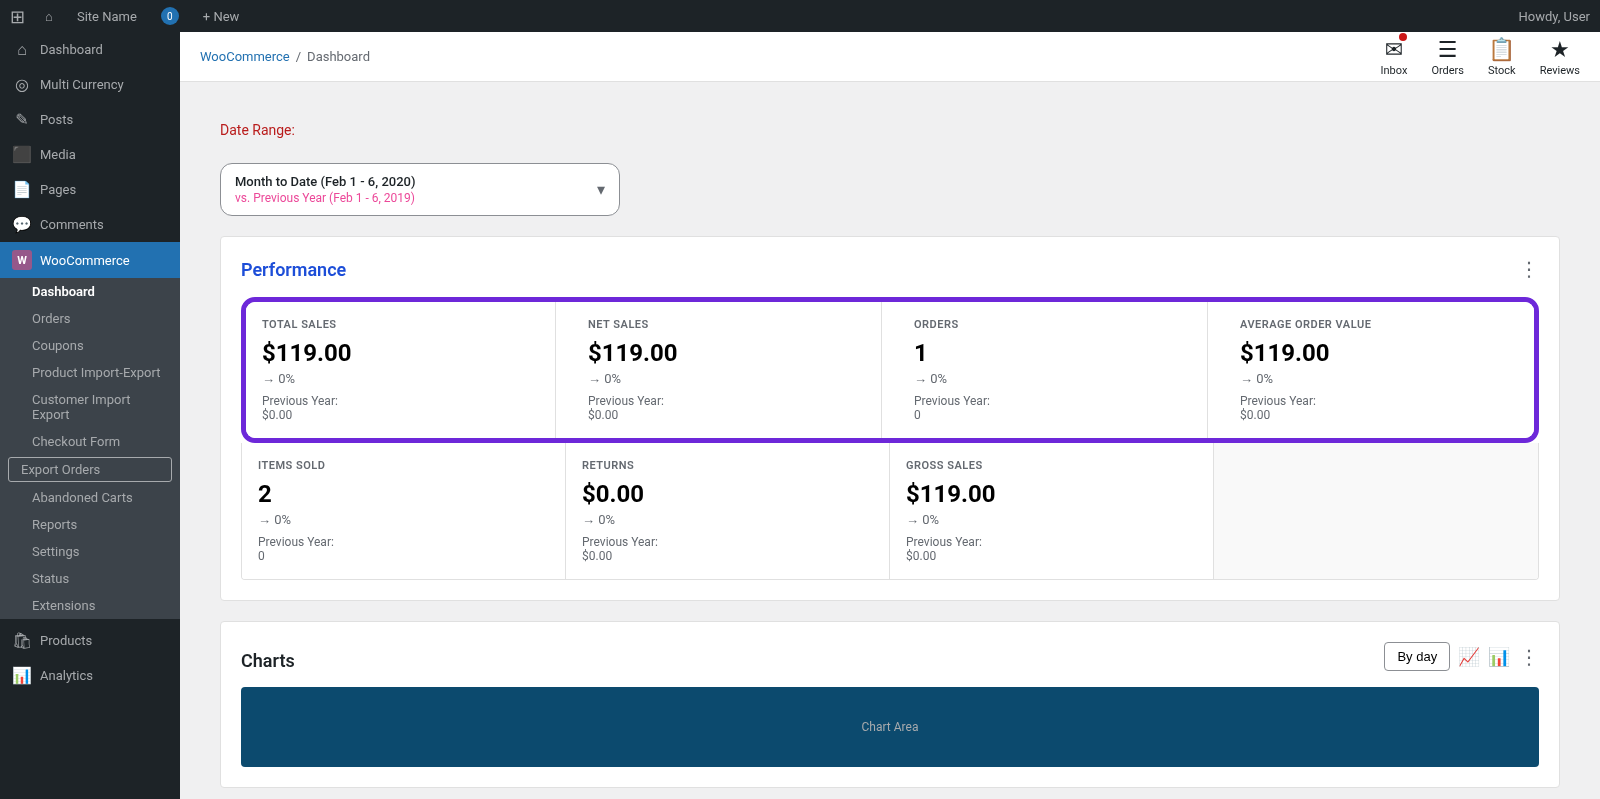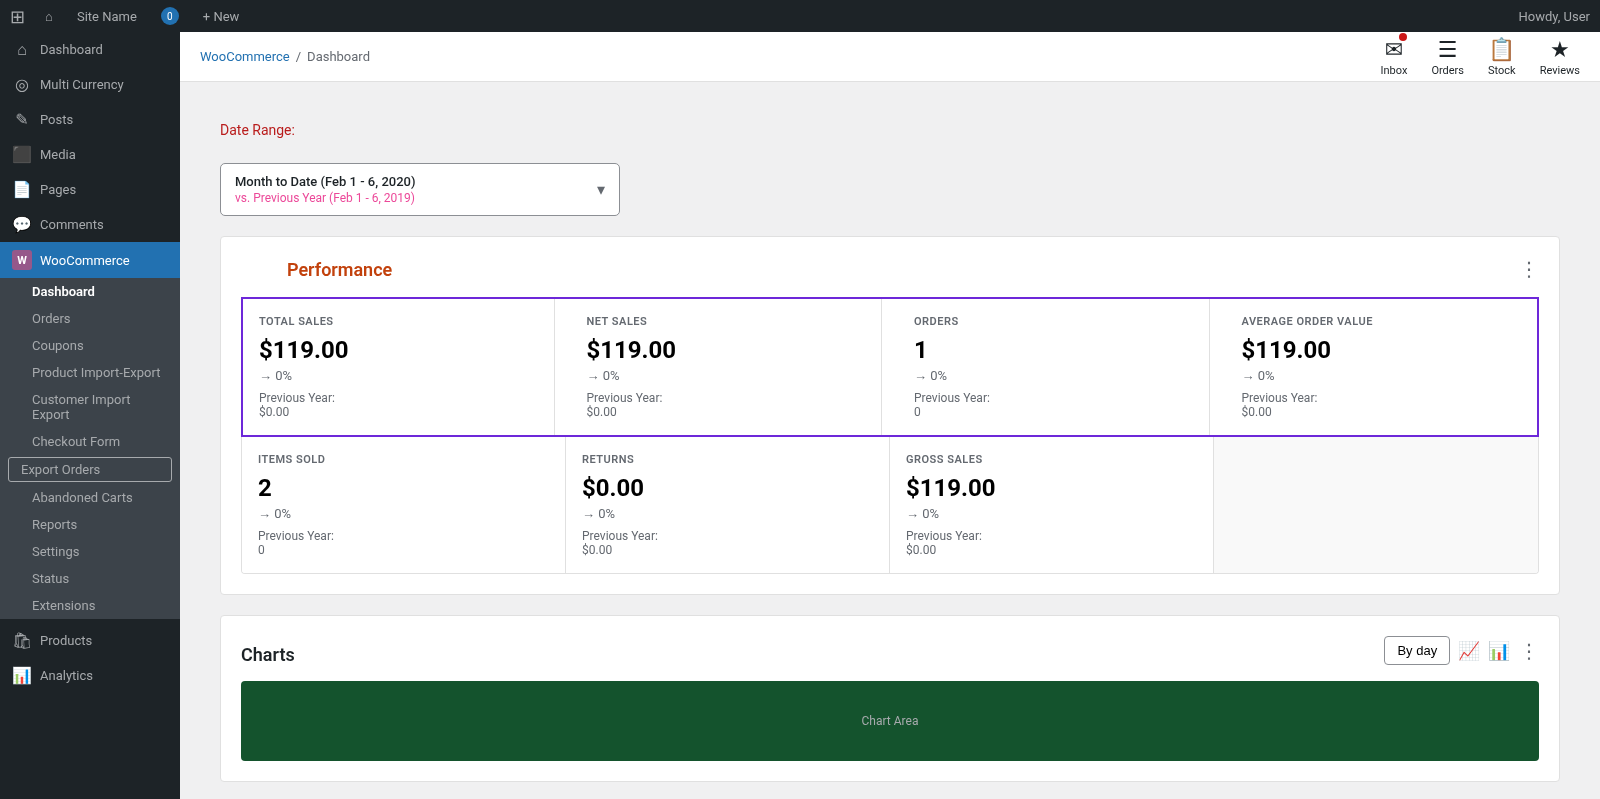--- a/index.html
+++ b/index.html
@@ -126,21 +126,21 @@
     .content-area { margin-top: 50px; padding: 20px; }
 
     
     .date-range-label { font-size: 14px; color: #b91c1c; margin-bottom: 25px; }
     .date-range-select {
       display: flex;
       align-items: center;
       justify-content: space-between;
       background: #fff;
       border: 1px solid #8c8f94;
-      border-radius: 5px;
+      border-radius: 12px;
       padding: 10px 14px;
       width: 400px;
       cursor: pointer;
       font-size: 13px;
     }
     .date-range-select .main-date { font-weight: 500; color: #1d2327; }
     .date-range-select .compare-date { font-size: 12px; color: #ec4899; margin-top: 2px; }
     .date-range-select .chevron { color: #646970; font-size: 16px; }
 
     
@@ -150,30 +150,30 @@
       border-radius: 4px;
       margin-top: 20px;
       padding: 20px;
     }
     .section-header {
       display: flex;
       align-items: center;
       justify-content: space-between;
       margin-bottom: 16px;
     }
-    .section-title { font-size: 18px; font-weight: 600; color: #c2410c; margin-left: 46px; }
+    .section-title { font-size: 18px; font-weight: 600; color: #1d4ed8; }
     .three-dots { color: #646970; font-size: 20px; cursor: pointer; }
 
     
     .perf-grid {
       display: grid;
       grid-template-columns: repeat(4, 1fr);
       gap: 16px;
-      border: 2px solid #6d28d9;
-      border-radius: 0;
+      border: 5px solid #6d28d9;
+      border-radius: 14px;
       overflow: hidden;
     }
     .perf-grid-bottom {
       display: grid;
       grid-template-columns: repeat(4, 1fr);
       gap: 0;
       border: 1px solid #e0e0e0;
       border-top: none;
       border-radius: 0 0 4px 4px;
       overflow: hidden;
@@ -448,20 +448,20 @@
         <div class="charts-header">
           <h2 class="charts-title">Charts</h2>
           <div class="charts-controls">
             <button class="by-day-btn">By day</button>
             <span class="chart-icon">📈</span>
             <span class="chart-icon">📊</span>
             <span class="three-dots">⋮</span>
           </div>
         </div>
 
-        <div style="height:80px;background:#14532d;margin-top:16px;border-radius:4px;display:flex;align-items:center;justify-content:center;color:#a7aaad;font-size:12px;">
+        <div style="height:80px;background:#0c4a6e;margin-top:16px;border-radius:4px;display:flex;align-items:center;justify-content:center;color:#a7aaad;font-size:12px;">
           <span>Chart Area</span>
         </div>
       </div>
 
     </div>
   </div>
 </div>
 
 </body></html>

